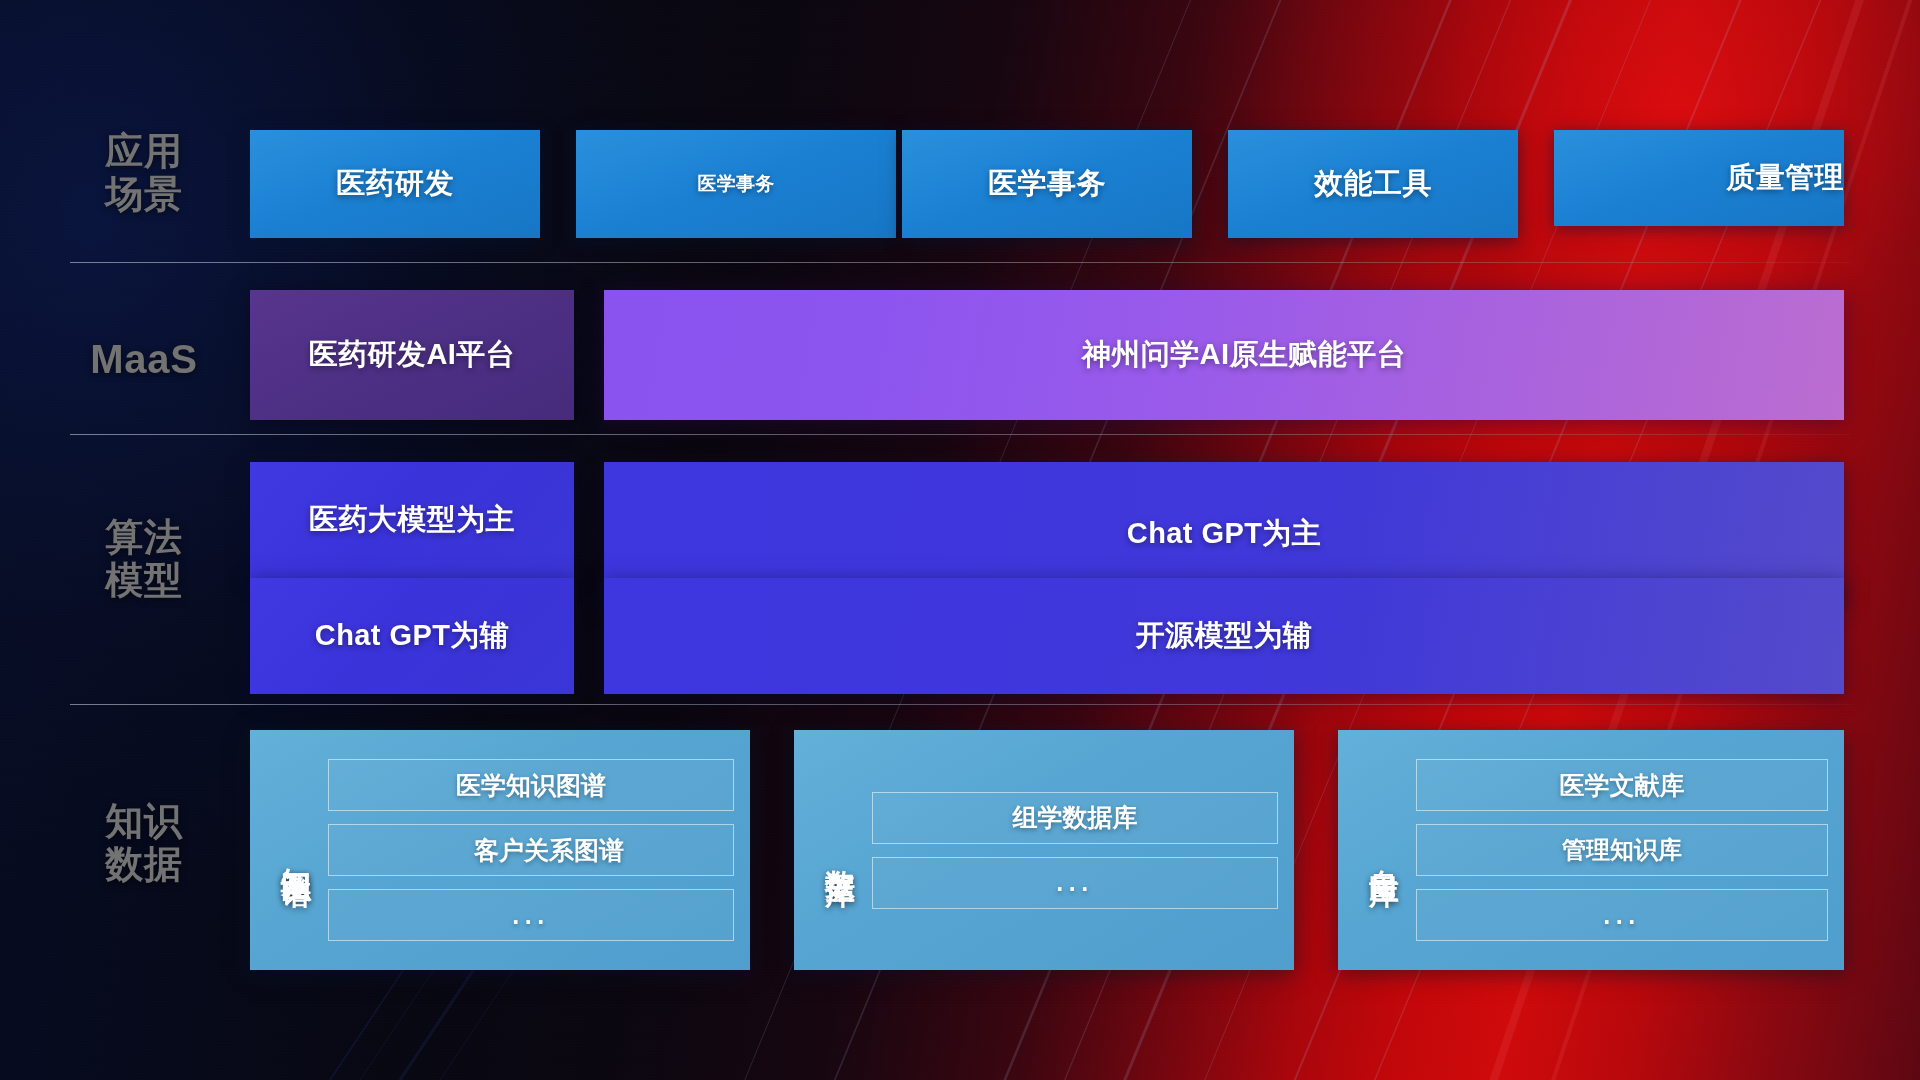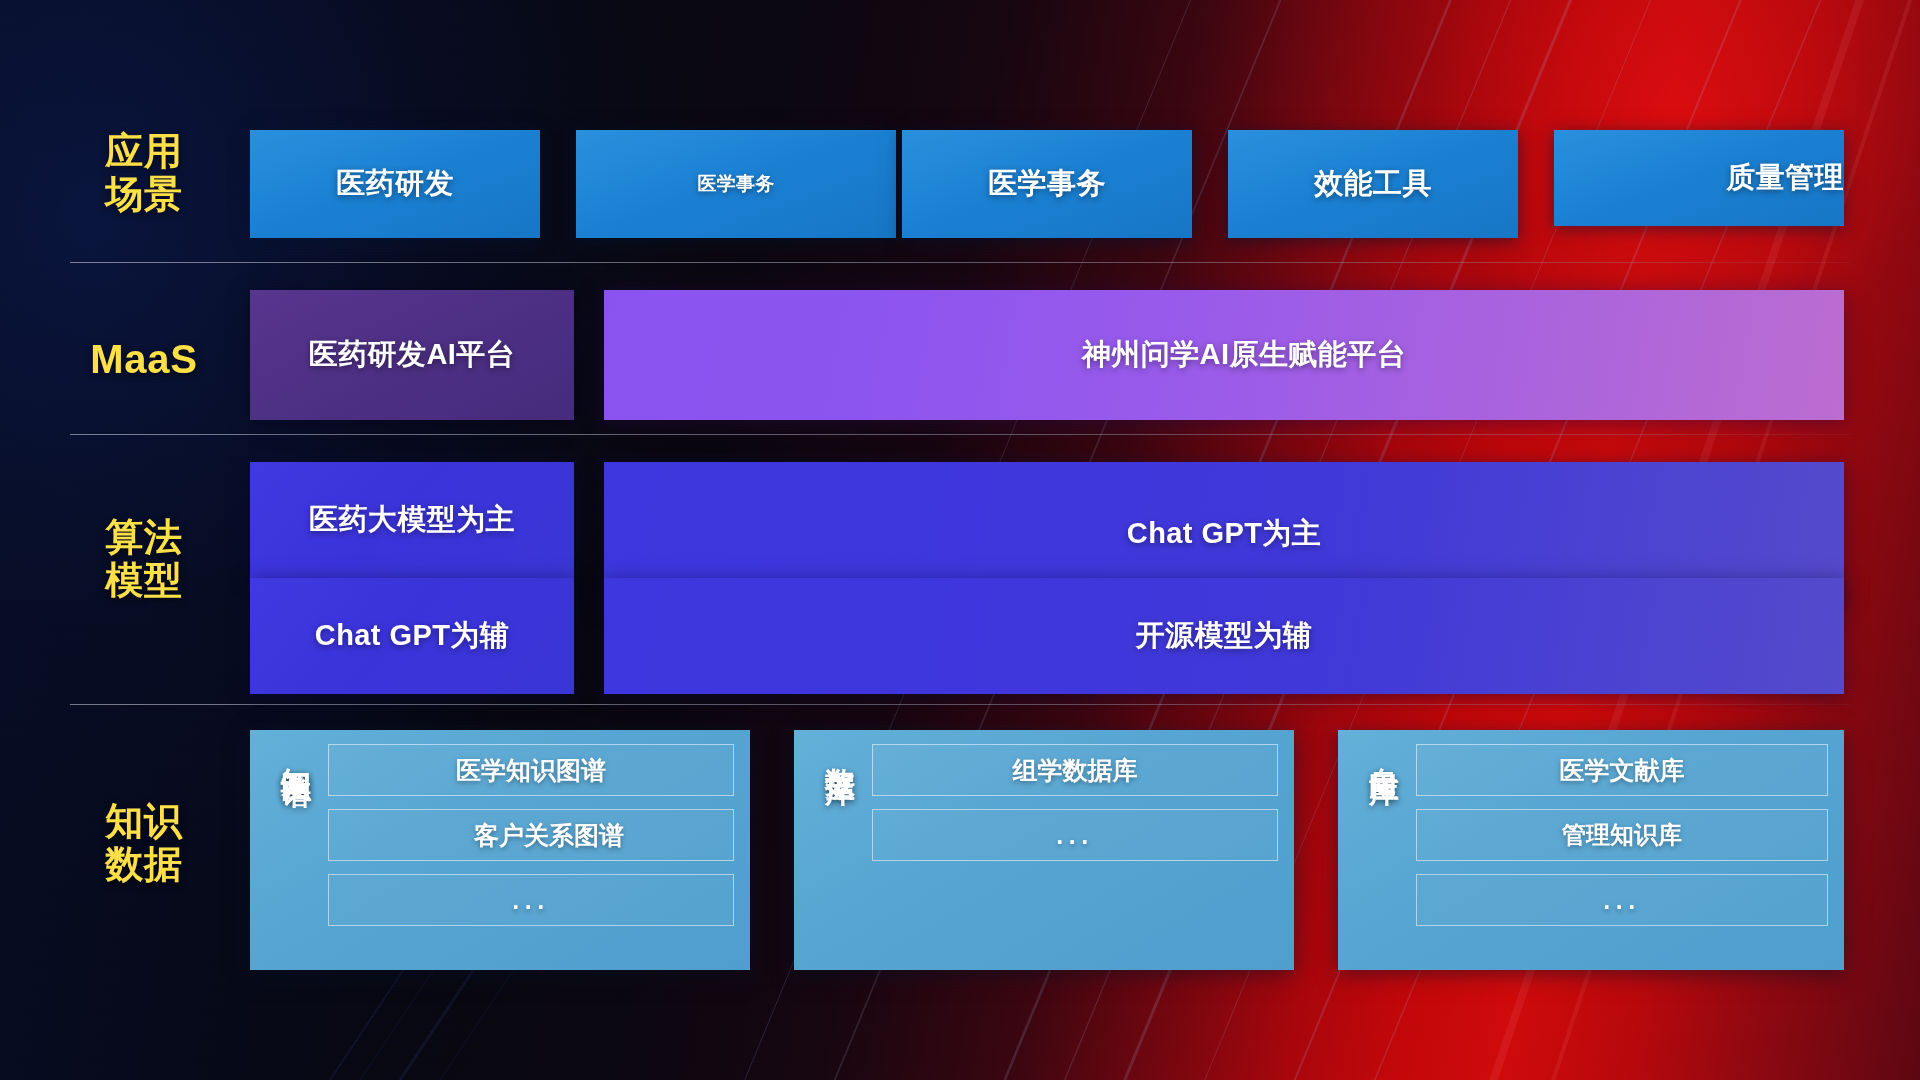--- a/index.html
+++ b/index.html
@@ -50,21 +50,21 @@
   
   #stage { position:absolute; inset:0; }
 
   .row-divider {
     position:absolute; height:1px;
     background:linear-gradient(90deg, rgba(190,192,205,0.62) 0%, rgba(170,175,195,0.48) 55%, rgba(150,155,180,0.26) 88%, rgba(150,155,180,0.06) 100%);
   }
 
   .row-label {
     position:absolute;
-    color:#fde047;
+    color:#737373;
     font-weight:700;
     line-height:1.12;
     letter-spacing:0.02em;
     text-align:center;
     text-shadow:0 2px 7px rgba(0,0,0,0.65);
     white-space:pre-line;
   }
 
   
   .card {
@@ -105,21 +105,21 @@
   }
   .algo-wide {
     background:linear-gradient(100deg,#3e36de 0%,#3f37dd 30%,#4038d8 58%,#4b42d2 80%,#544acb 100%);
     box-shadow:0 3px 18px rgba(8,8,50,0.5);
   }
 
   
   .kgroup {
     position:absolute;
     background:linear-gradient(150deg,#63b0d9 0%,#57a5d2 40%,#4f9ecd 100%);
-    display:flex; align-items:flex-start;
+    display:flex; align-items:center;
     box-shadow:0 4px 20px rgba(4,18,40,0.5);
   }
   .kgroup .noise {
     position:absolute; inset:0; pointer-events:none; opacity:0.20;
     background-image:radial-gradient(rgba(255,255,255,0.34) 0.6px, rgba(0,0,0,0) 0.7px);
     background-size:4px 4px;
   }
   .kgroup-title {
     position:relative; z-index:2;
     display:flex; align-items:center; justify-content:center;

